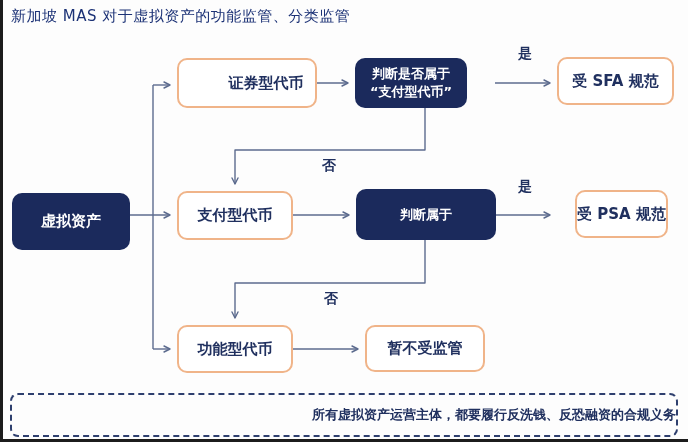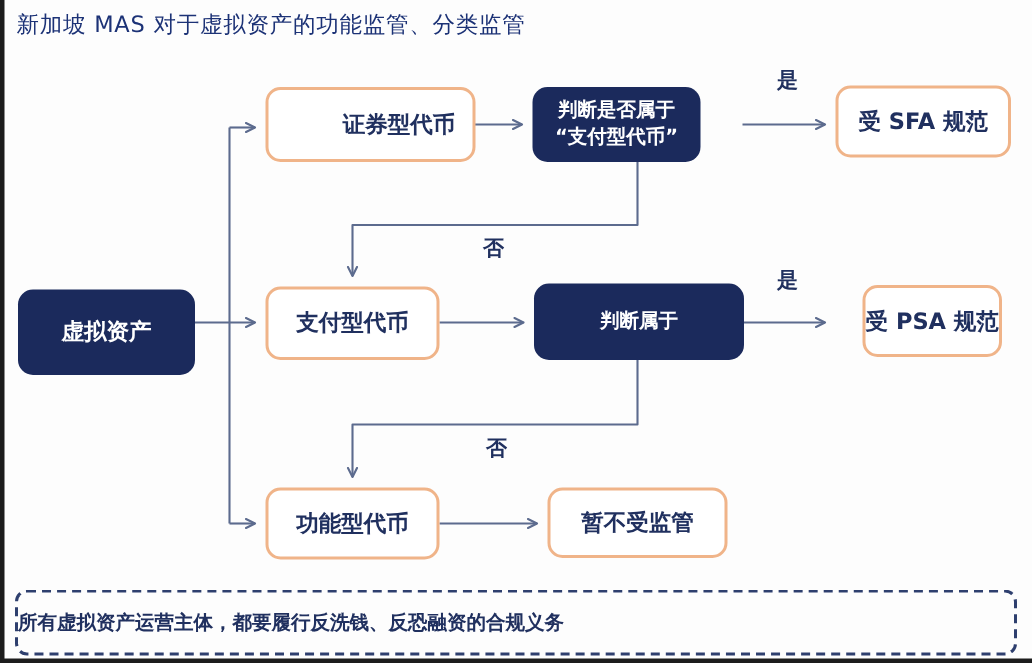--- a/index.html
+++ b/index.html
@@ -61,21 +61,21 @@
   }
   .lbl-yes1{left:518px;top:45px;}
   .lbl-no1{left:322px;top:157px;}
   .lbl-yes2{left:518px;top:178px;}
   .lbl-no2{left:324px;top:290px;}
   .footer-box{
     position:absolute;left:10px;top:393px;width:668px;height:44px;
     box-sizing:border-box;
     border:2px dashed var(--dashed_border);
     border-radius:8px;
-    display:flex;align-items:center;justify-content:flex-start;
+    display:flex;align-items:center;justify-content:flex-end;
     font-size:13px;font-weight:bold;color:var(--navy_text);
   }
   svg.arrows{position:absolute;left:0;top:0;pointer-events:none;}
 </style>
 </head>
 <body>
 
 <div class="stage">
 
   <div class="title">新加坡 MAS 对于虚拟资产的功能监管、分类监管</div>

